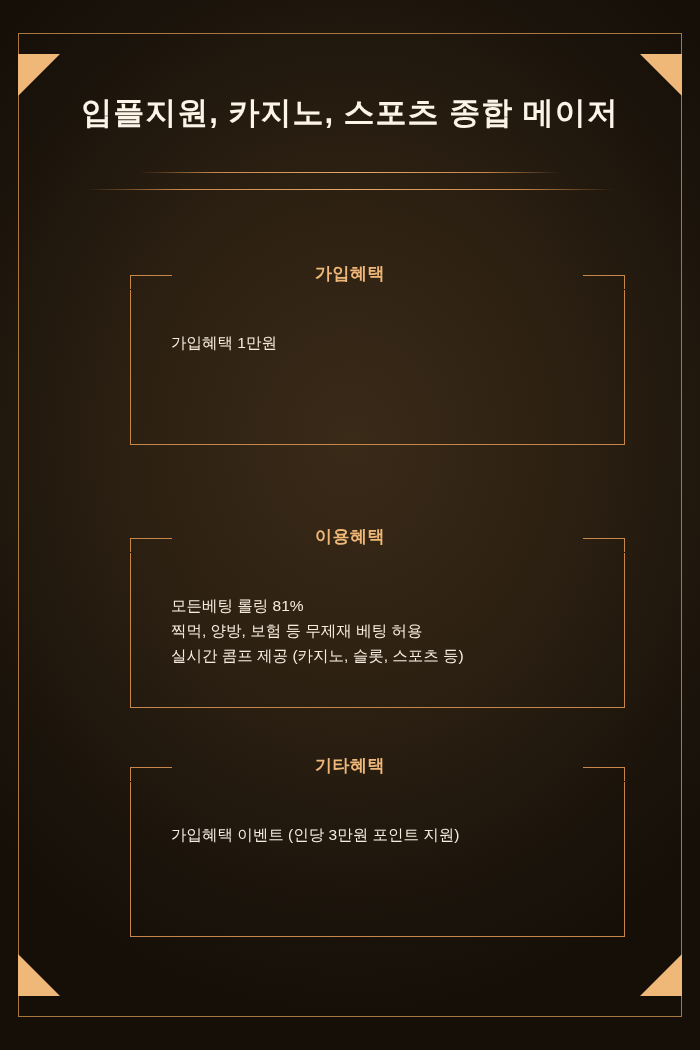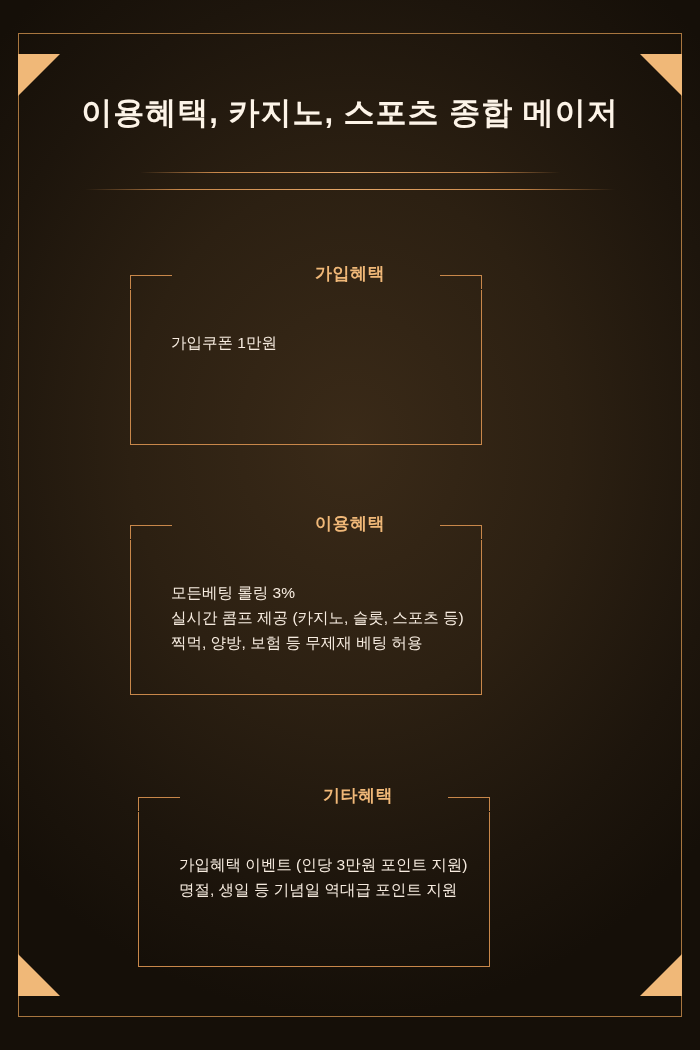--- a/index.html
+++ b/index.html
@@ -92,25 +92,25 @@
     background: linear-gradient(to right, rgba(200,140,80,0) 0%, #c8874a 18%, #e6a86a 50%, #c8874a 82%, rgba(200,140,80,0) 100%);
     margin: 0 auto 16px auto;
   }
   .divider.one { width: 420px; }
   .divider.two { width: 530px; }
 
   
   .block {
     position: absolute;
     left: 130px;
-    width: 352px;
+    width: 495px;
   }
   .block-1 { top: 262px; }
-  .block-2 { top: 512px; }
-  .block-3 { top: 784px; margin-left: 8px; }
+  .block-2 { top: 525px; }
+  .block-3 { top: 754px; }
 
   .block-head {
     position: relative;
     height: 28px;
   }
   .block-head .rule {
     position: absolute;
     top: 13px;
     height: 1px;
     background: #c8874a;
@@ -159,62 +159,61 @@
 
 <div class="poster">
 
   <div class="frame-border"></div>
 
   <div class="corner corner-tl2"></div>
   <div class="corner corner-tr"></div>
   <div class="corner corner-bl"></div>
   <div class="corner corner-br"></div>
 
-  <div class="title">이용혜택, 카지노, 스포츠 종합 메이저</div>
+  <div class="title">입플지원, 카지노, 스포츠 종합 메이저</div>
 
   <div class="divider-wrap">
     <div class="divider one"></div>
     <div class="divider two"></div>
   </div>
 
   <div class="block block-1">
     <div class="block-head">
       <div class="rule rule-left"></div>
       <div class="rule rule-right"></div>
       <div class="block-title">가입혜택</div>
       <div class="tick" style="left:0; top:13px;"></div>
       <div class="tick" style="right:0; top:13px;"></div>
     </div>
     <div class="block-body">
-      <div class="line">가입쿠폰 1만원</div>
+      <div class="line">가입혜택 1만원</div>
     </div>
   </div>
 
   <div class="block block-2">
     <div class="block-head">
       <div class="rule rule-left"></div>
       <div class="rule rule-right"></div>
       <div class="block-title">이용혜택</div>
       <div class="tick" style="left:0; top:13px;"></div>
       <div class="tick" style="right:0; top:13px;"></div>
     </div>
     <div class="block-body">
-      <div class="line">모든베팅 롤링 3%</div>
+      <div class="line">모든베팅 롤링 81%</div>
+      <div class="line">찍먹, 양방, 보험 등 무제재 베팅 허용</div>
       <div class="line">실시간 콤프 제공 (카지노, 슬롯, 스포츠 등)</div>
-      <div class="line">찍먹, 양방, 보험 등 무제재 베팅 허용</div>
     </div>
   </div>
 
   <div class="block block-3">
     <div class="block-head">
       <div class="rule rule-left"></div>
       <div class="rule rule-right"></div>
       <div class="block-title">기타혜택</div>
       <div class="tick" style="left:0; top:13px;"></div>
       <div class="tick" style="right:0; top:13px;"></div>
     </div>
     <div class="block-body">
       <div class="line">가입혜택 이벤트 (인당 3만원 포인트 지원)</div>
-      <div class="line">명절, 생일 등 기념일 역대급 포인트 지원</div>
     </div>
   </div>
 
 </div>
 
 </body></html>

